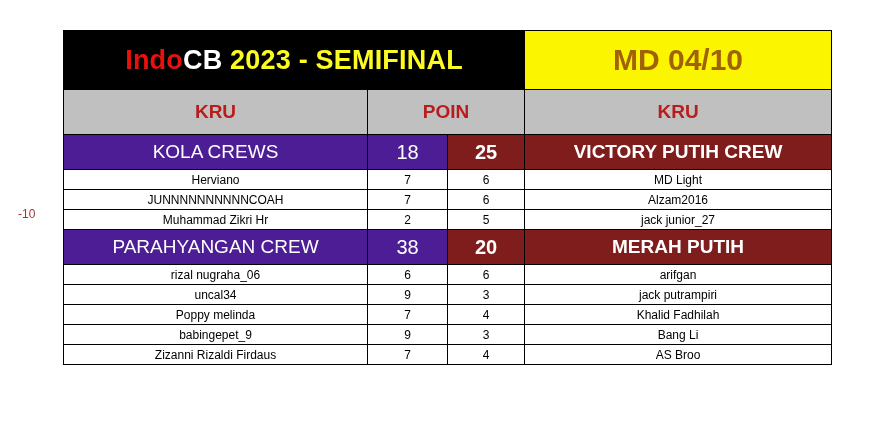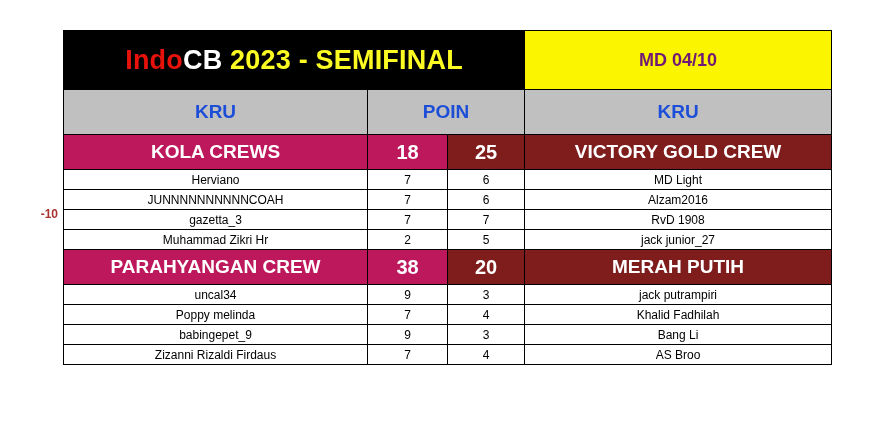--- a/index.html
+++ b/index.html
@@ -50,43 +50,43 @@
     font-weight: bold;
     letter-spacing: 0.2px;
     white-space: nowrap;
   }
   td.title-main .t-indo { color: #e8120c; }
   td.title-main .t-cb   { color: #ffffff; }
   td.title-main .t-rest { color: #fbfb23; }
 
   td.title-md {
     background: #fcf500;
-    color: #701a75;
-    font-size: 18px;
+    color: #a16207;
+    font-size: 30px;
     font-weight: bold;
     white-space: nowrap;
   }
 
   
   tr.head-row td {
     height: 44px;
     background: #c0c0c0;
-    color: #1d4ed8;
+    color: #b91c1c;
     font-size: 19px;
     font-weight: bold;
   }
 
   
   tr.team-row td { height: 34px; }
 
   td.team-name-left,
   td.team-score-left {
-    background: #be185d;
+    background: #4c1d95;
     color: #ffffff;
-    font-weight: bold;
+    font-weight: normal;
   }
   td.team-name-right,
   td.team-score-right {
     background: #7f1d1d;
     color: #ffffff;
     font-weight: bold;
   }
   td.team-name-left, td.team-name-right { font-size: 19px; }
   td.team-score-left, td.team-score-right { font-size: 20px; }
 
@@ -97,22 +97,21 @@
     color: #000000;
     font-size: 12px;
     font-weight: normal;
   }
 
   
   .penalty-note {
     position: absolute;
     color: #a83232;
     font-size: 12px;
-    font-weight: bold;
-    text-align: right;
+    font-weight: normal;
     width: 40px;
   }
 </style>
 </head>
 <body>
 
 <div class="penalty-note" style="left: 18px; top: 207px;">-10</div>
 
 <div id="scoreboard-wrap">
   <table class="scoreboard">
@@ -132,56 +131,56 @@
       <tr class="head-row">
         <td>KRU</td>
         <td colspan="2">POIN</td>
         <td>KRU</td>
       </tr>
 
       <tr class="team-row">
         <td class="team-name-left">KOLA CREWS</td>
         <td class="team-score-left">18</td>
         <td class="team-score-right">25</td>
-        <td class="team-name-right">VICTORY GOLD CREW</td>
+        <td class="team-name-right">VICTORY PUTIH CREW</td>
       </tr>
 
       <tr class="player-row">
         <td>Herviano</td>
         <td>7</td>
         <td>6</td>
         <td>MD Light</td>
       </tr>
       <tr class="player-row">
         <td>JUNNNNNNNNNNCOAH</td>
         <td>7</td>
         <td>6</td>
         <td>Alzam2016</td>
-      </tr>
-      <tr class="player-row">
-        <td>gazetta_3</td>
-        <td>7</td>
-        <td>7</td>
-        <td>RvD 1908</td>
       </tr>
       <tr class="player-row">
         <td>Muhammad Zikri Hr</td>
         <td>2</td>
         <td>5</td>
         <td>jack junior_27</td>
       </tr>
 
       <tr class="team-row">
         <td class="team-name-left">PARAHYANGAN CREW</td>
         <td class="team-score-left">38</td>
         <td class="team-score-right">20</td>
         <td class="team-name-right">MERAH PUTIH</td>
       </tr>
 
       <tr class="player-row">
+        <td>rizal nugraha_06</td>
+        <td>6</td>
+        <td>6</td>
+        <td>arifgan</td>
+      </tr>
+      <tr class="player-row">
         <td>uncal34</td>
         <td>9</td>
         <td>3</td>
         <td>jack putrampiri</td>
       </tr>
       <tr class="player-row">
         <td>Poppy melinda</td>
         <td>7</td>
         <td>4</td>
         <td>Khalid Fadhilah</td>

